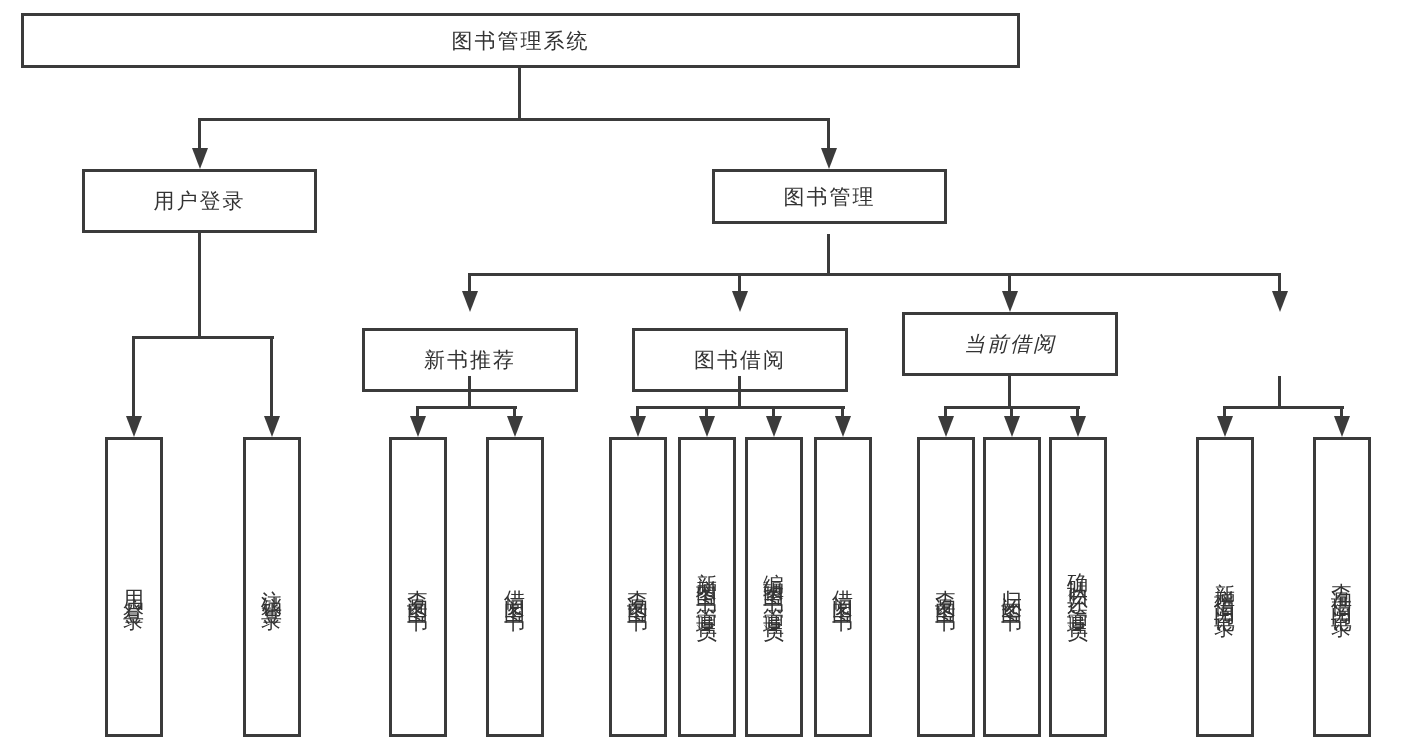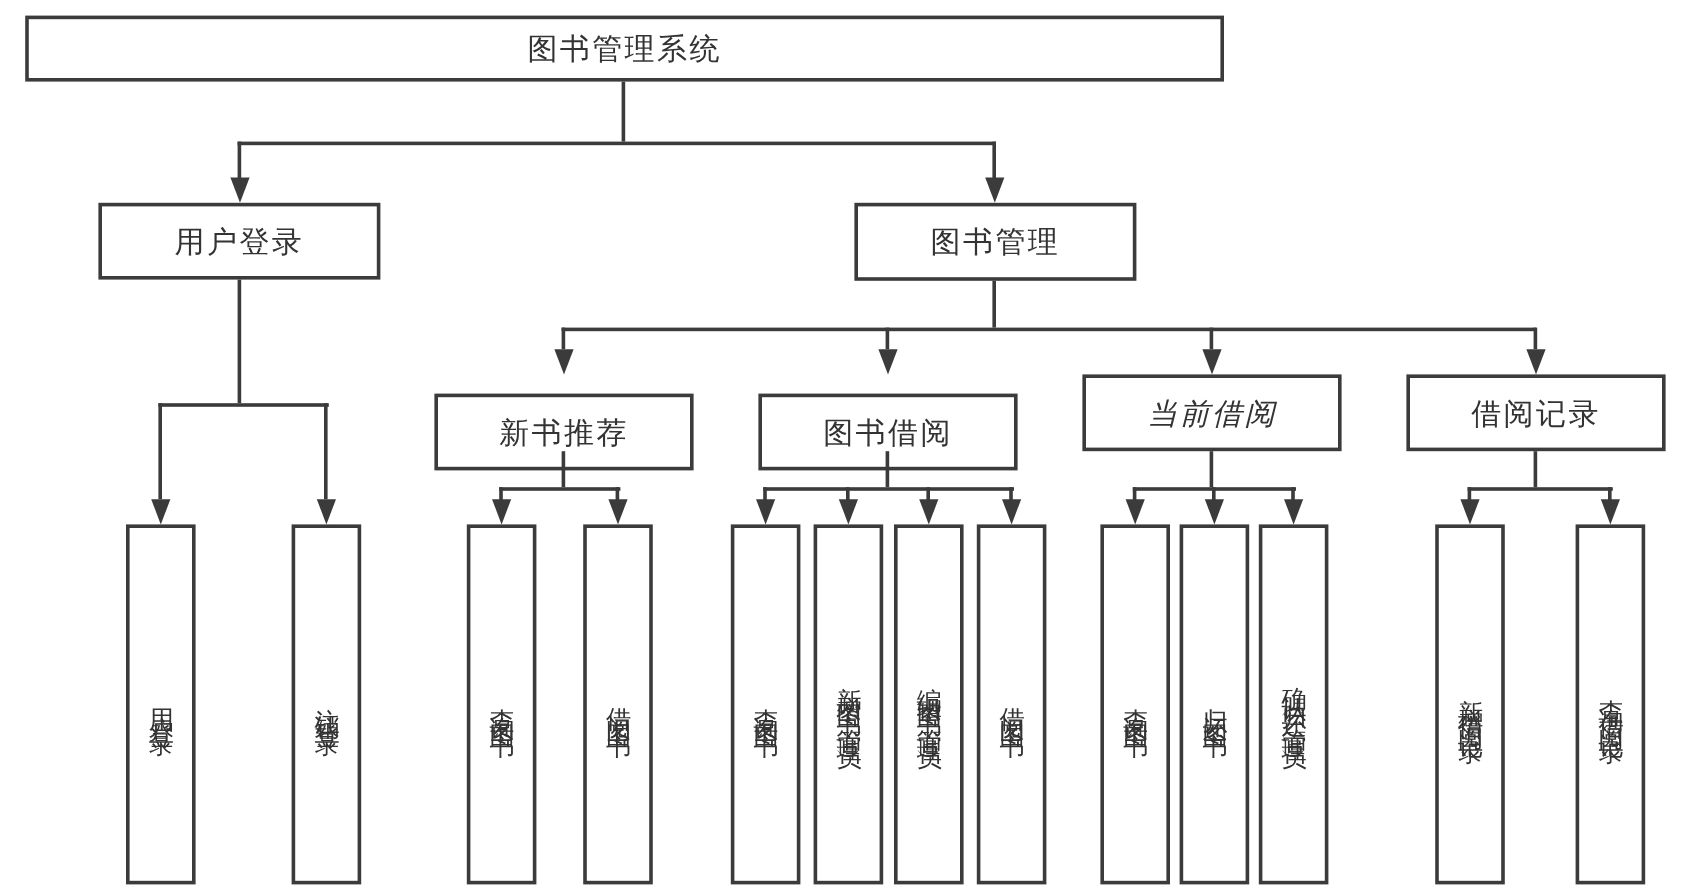--- a/index.html
+++ b/index.html
@@ -13,21 +13,21 @@
   }
   .node {
     position: absolute;
     box-sizing: border-box;
     border: 3px solid #3b3b3b;
     background: #ffffff;
     display: flex;
     align-items: center;
     justify-content: center;
     color: #333333;
-    font-size: 25px;
+    font-size: 21px;
     letter-spacing: 2px;
   }
   .leaf { font-size: 21px; }
   .leaf .vtext {
     writing-mode: vertical-rl;
     text-orientation: mixed;
     letter-spacing: 7px;
     line-height: 1;
   }
   .vl { position: absolute; width: 3px; background: #3b3b3b; }
@@ -62,21 +62,21 @@
   <div class="vl" style="left:518px; top:68px; height:50px;"></div>
   <div class="hl" style="left:198px; top:118px; width:632px;"></div>
   <div class="vl" style="left:198px; top:118px; height:32px;"></div>
   <div class="ar" style="left:192px; top:148px;"></div>
   <div class="vl" style="left:827px; top:118px; height:32px;"></div>
   <div class="ar" style="left:821px; top:148px;"></div>
 
   <div class="node" style="left:82px; top:169px; width:235px; height:64px;">
     <span>用户登录</span>
   </div>
-  <div class="node" style="left:712px; top:169px; width:235px; height:65px;">
+  <div class="node" style="left:712px; top:169px; width:235px; height:55px;">
     <span>图书管理</span>
   </div>
 
   <div class="vl" style="left:198px; top:233px; height:103px;"></div>
   <div class="hl" style="left:132px; top:336px; width:142px;"></div>
   <div class="vl" style="left:132px; top:336px; height:80px;"></div>
   <div class="ar" style="left:126px; top:416px;"></div>
   <div class="vl" style="left:270px; top:336px; height:80px;"></div>
   <div class="ar" style="left:264px; top:416px;"></div>
 
@@ -92,23 +92,20 @@
   <div class="ar" style="left:1272px; top:291px;"></div>
 
   <div class="node" style="left:362px; top:312px; width:216px; height:64px;margin-top:16px;">
     <span>新书推荐</span>
   </div>
   <div class="node" style="left:632px; top:328px; width:216px; height:64px;">
     <span>图书借阅</span>
   </div>
   <div class="node" style="left:902px; top:312px; width:216px; height:64px;font-style:italic;">
     <span>当前借阅</span>
-  </div>
-  <div class="node" style="left:1172px; top:312px; width:216px; height:64px;">
-    <span>借阅记录</span>
   </div>
 
   <div class="vl" style="left:468px; top:376px; height:30px;"></div>
   <div class="hl" style="left:416px; top:406px; width:101px;"></div>
   <div class="vl" style="left:416px; top:406px; height:12px;"></div>
   <div class="ar" style="left:410px; top:416px;"></div>
   <div class="vl" style="left:513px; top:406px; height:12px;"></div>
   <div class="ar" style="left:507px; top:416px;"></div>
 
   <div class="vl" style="left:738px; top:376px; height:30px;"></div>

